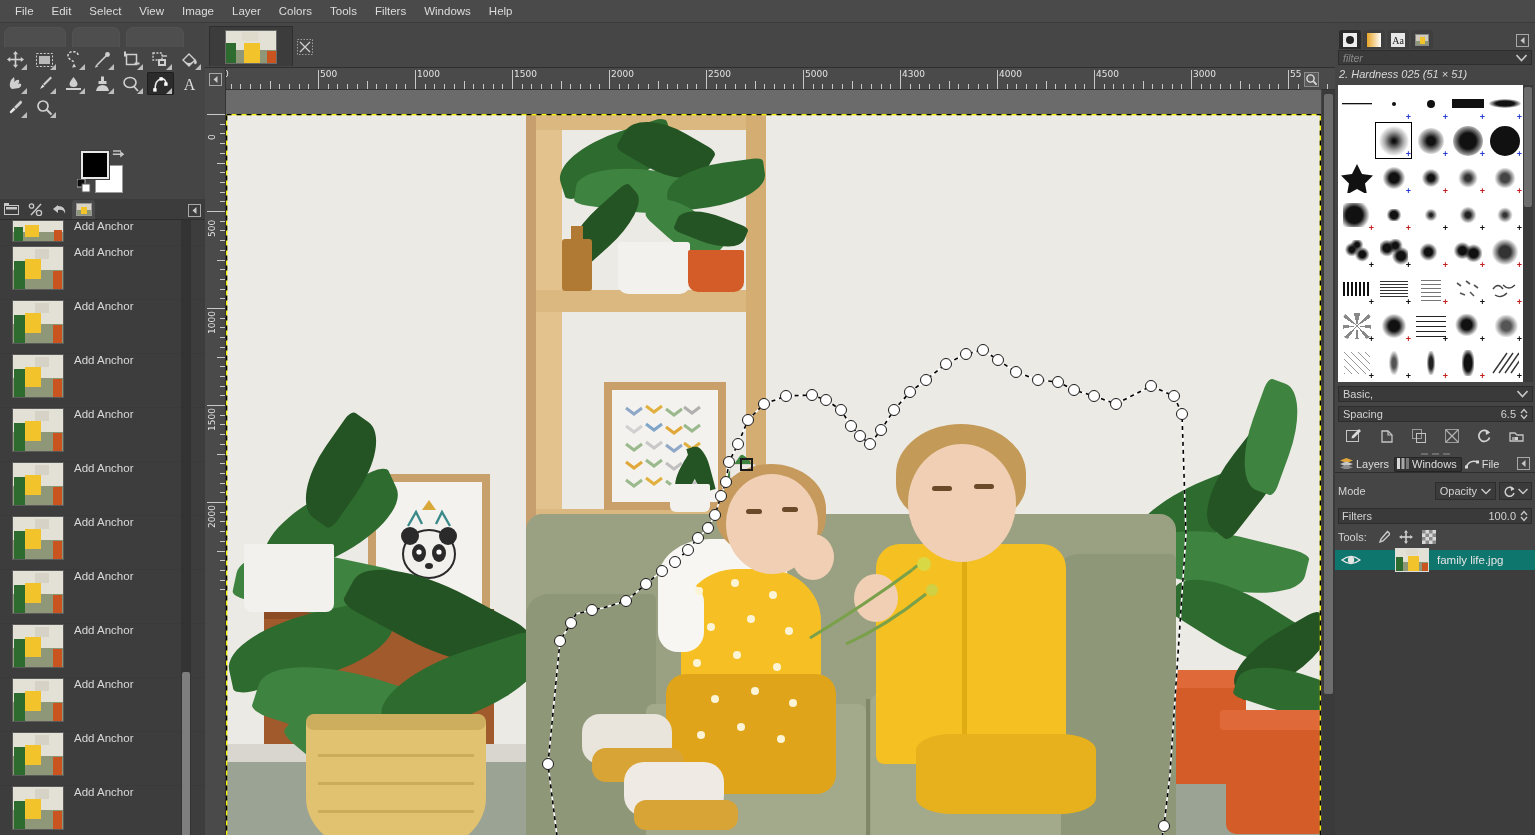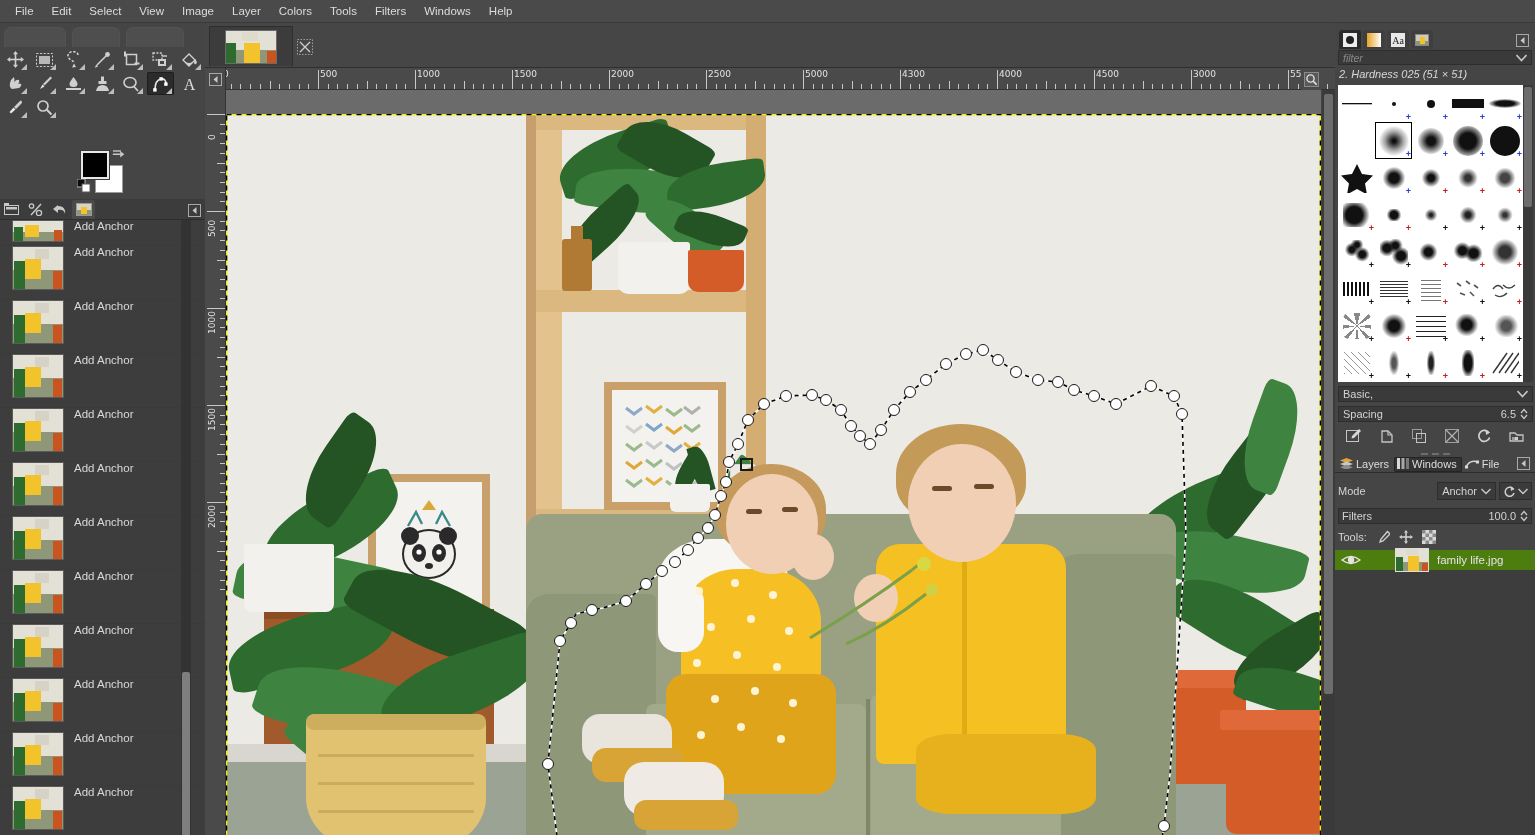--- a/index.html
+++ b/index.html
@@ -288,21 +288,21 @@
   }
   #opacity-row .val { margin-left:auto; }
   #lock-row {
     position:absolute; left:3px; top:505px; width:194px; height:18px;
     display:flex; align-items:center; gap:9px;
   }
   #layer-list {
     position:absolute; left:0; top:527px; width:200px; height:308px; background:#3d3d3d;
   }
   .layer-row {
-    display:flex; align-items:center; height:20px; background:#4d7c0f; padding-left:6px;
+    display:flex; align-items:center; height:20px; background:#0f766e; padding-left:6px;
   }
   .layer-thumb {
     width:34px; height:24px; border:1px solid #ddd; background:#cfcabc; margin-left:34px;
     overflow:hidden; position:relative;
   }
   .layer-name { margin-left:8px; font-size:11.5px; color:#e4e4e4; }
 </style>
 </head>
 <body>
 
@@ -1423,21 +1423,21 @@
         <svg width="13" height="13" viewBox="0 0 13 13">
           <rect x="0.5" y="0.5" width="12" height="12" fill="none" stroke="#a8a8a8"></rect>
           <path d="M8.5 3 L4.5 6.5 L8.5 10z" fill="#c8c8c8"></path>
         </svg>
       </div>
     </div>
 
     <div id="mode-row">
       <span>Mode</span>
       <div id="mode-sel">
-        <span>Anchor</span>
+        <span>Opacity</span>
         <svg width="10" height="7" viewBox="0 0 10 7">
           <path d="M0.5 1 L5 5.5 L9.5 1" fill="none" stroke="#c8c8c8" stroke-width="1.5"></path>
         </svg>
       </div>
       <div id="mode-extra">
         <svg width="13" height="13" viewBox="0 0 13 13">
           <path d="M10.5 4.5 A4.5 4.5 0 1 0 11 8" fill="none" stroke="#cfcfcf" stroke-width="1.5"></path>
           <path d="M7.5 1 L11.5 4 L8 6z" fill="#cfcfcf"></path>
         </svg>
         <svg width="10" height="7" viewBox="0 0 10 7">

